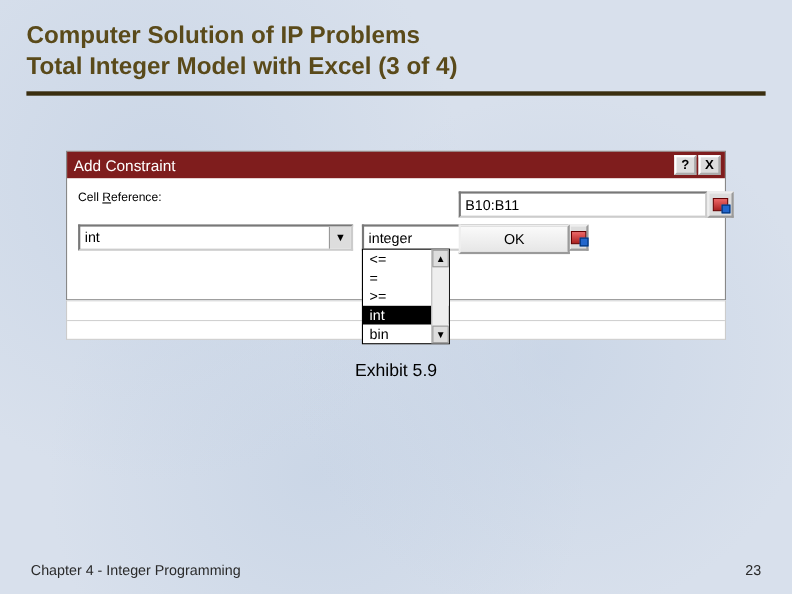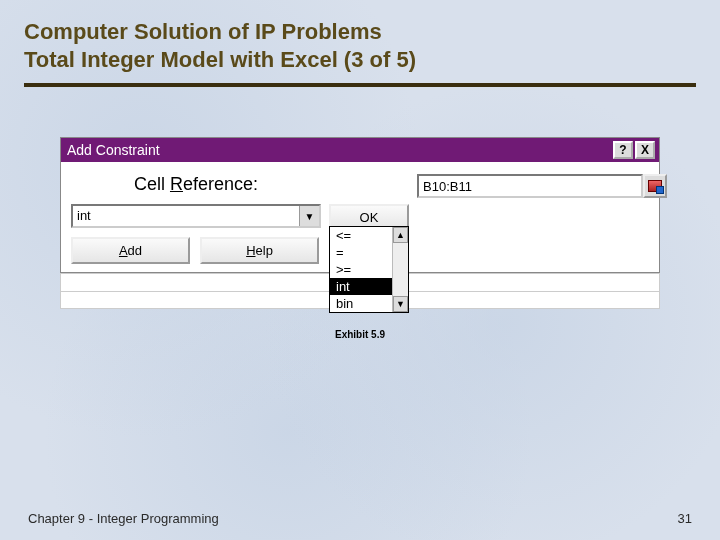--- a/index.html
+++ b/index.html
@@ -29,21 +29,21 @@
   }
   .dialog-wrap {
     margin: 50px auto 0 auto;
     width: 600px;
   }
   .dialog {
     background: #fff;
     border: 1px solid #888;
   }
   .titlebar {
-    background: #701a75;
+    background: #7f1d1d;
     color: #fff;
     display: flex;
     align-items: center;
     padding: 3px 4px 3px 6px;
     font-size: 14px;
   }
   .titlebar-text { flex: 1; }
   .title-btn {
     width: 20px; height: 18px;
     background: #ddd;
@@ -54,21 +54,21 @@
   }
   .body-area {
     padding: 12px 10px 8px 10px;
     display: grid;
     grid-template-columns: 250px 80px 250px;
     column-gap: 8px;
     row-gap: 6px;
     font-size: 13px;
     position: relative;
   }
-  .lbl { font-size: 18px; text-align: center; }
+  .lbl { font-size: 11px; }
   .underline-letter { text-decoration: underline; }
   .field-row {
     display: flex;
     align-items: stretch;
   }
   .text-input {
     flex: 1;
     border: 2px inset #ccc;
     background: #fff;
     padding: 2px 4px;
@@ -97,21 +97,21 @@
   }
   .btn-row {
     display: flex;
     gap: 10px;
   }
   .std-btn {
     border: 2px outset #eee;
     background: linear-gradient(#fafafa,#e6e6e6);
     padding: 4px 0;
     font-size: 13px;
-    width: 119px;
+    width: 101px;
     text-align: center;
   }
   .dropdown-list {
     position: absolute;
     top: 64px;
     left: 268px;
     width: 80px;
     background: #fff;
     border: 1px solid #000;
     font-size: 13px;
@@ -133,22 +133,22 @@
   }
   .scroll-btn {
     height: 16px;
     background: #ddd;
     border: 1px solid #999;
     display:flex; align-items:center; justify-content:center;
     font-size: 9px;
   }
   .exhibit {
     text-align: center;
-    font-size: 10px;
-    font-weight: bold;
+    font-size: 16px;
+    font-weight: normal;
     margin-top: 20px;
   }
   .footer {
     position: absolute;
     bottom: 14px;
     left: 28px;
     right: 28px;
     display: flex;
     justify-content: space-between;
     font-size: 13px;
@@ -176,21 +176,21 @@
     content:"";
     position:absolute; right:-3px; bottom:-3px;
     width:6px;height:6px;background:#26c;border:1px solid #037;
   }
 </style>
 </head>
 <body>
 
 <div class="slide-title">
   <div>Computer Solution of IP Problems</div>
-  <div>Total Integer Model with Excel (3 of 5)</div>
+  <div>Total Integer Model with Excel (3 of 4)</div>
 </div>
 <div class="title-underline"></div>
 
 <div class="dialog-wrap">
   <div class="dialog grid-bg">
     <div class="titlebar">
       <span class="titlebar-text">Add Constraint</span>
       <div class="title-btn">
           <span>?</span>
         </div>
@@ -207,20 +207,26 @@
       <div class="field-row">
         <input class="text-input" value="B10:B11" style="">
         <div class="ref-btn">
             <div class="ref-glyph"></div>
           </div>
       </div>
       <div class="drop-field">
         <div class="drop-val">int</div>
         <div class="drop-arrow">▼</div>
       </div>
+      <div class="field-row">
+        <input class="text-input" value="integer" style="">
+        <div class="ref-btn">
+            <div class="ref-glyph"></div>
+          </div>
+      </div>
 
       <div class="btn-row">
         <div class="std-btn">OK</div>
       </div>
       <div></div>
       <div class="btn-row">
         <div class="std-btn"><span class="underline-letter">A</span>dd</div>
         <div class="std-btn"><span class="underline-letter">H</span>elp</div>
       </div>
 
@@ -236,15 +242,15 @@
         </div>
       </div>
     </div>
   </div>
   <div class="sheet-lines"></div>
 
   <div class="exhibit">Exhibit 5.9</div>
 </div>
 
 <div class="footer">
-  <span>Chapter 9 - Integer Programming</span>
-  <span>31</span>
+  <span>Chapter 4 - Integer Programming</span>
+  <span>23</span>
 </div>
 
 </body></html>

